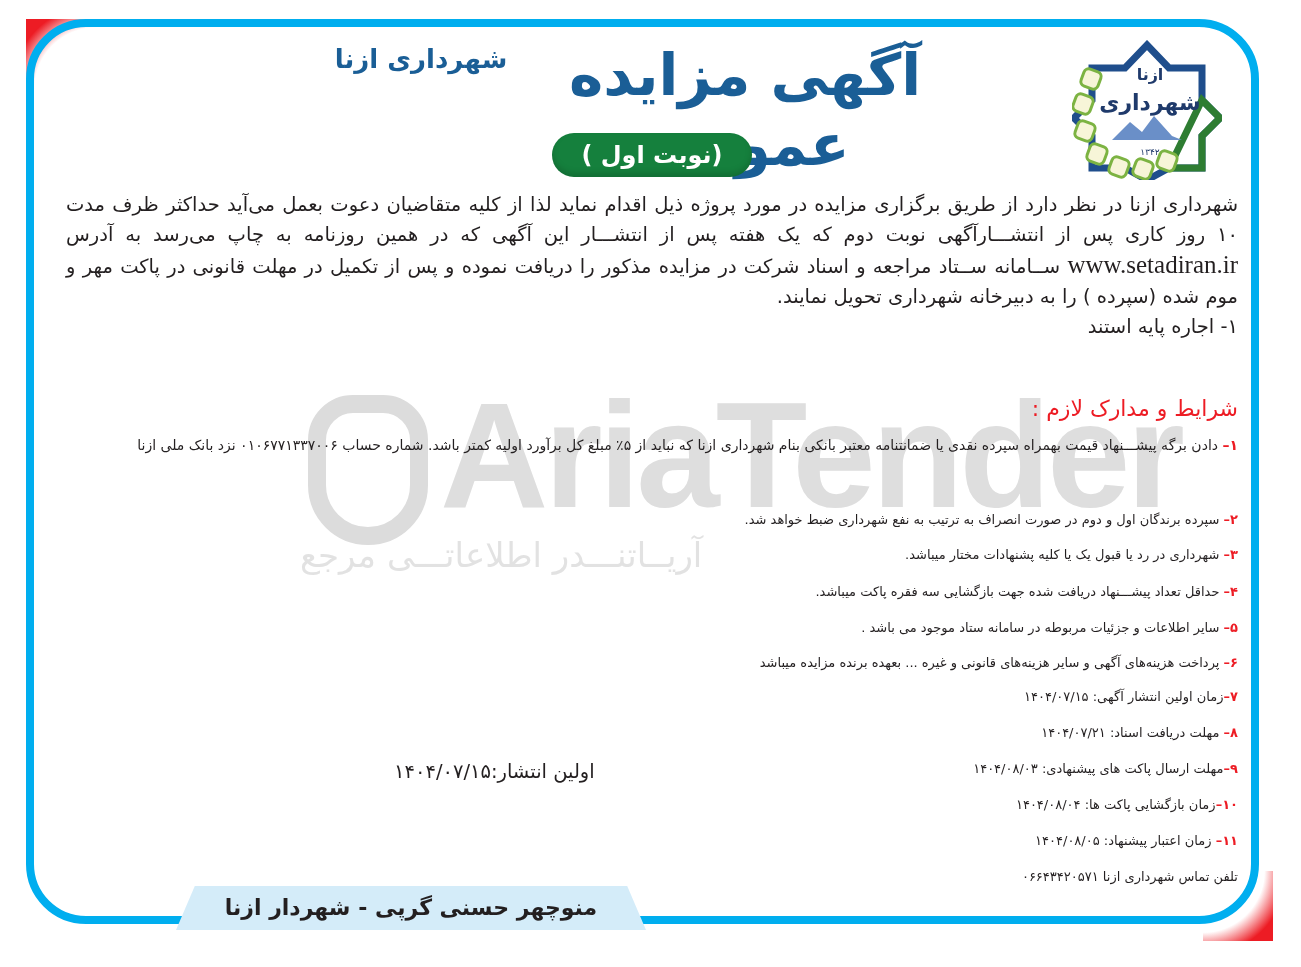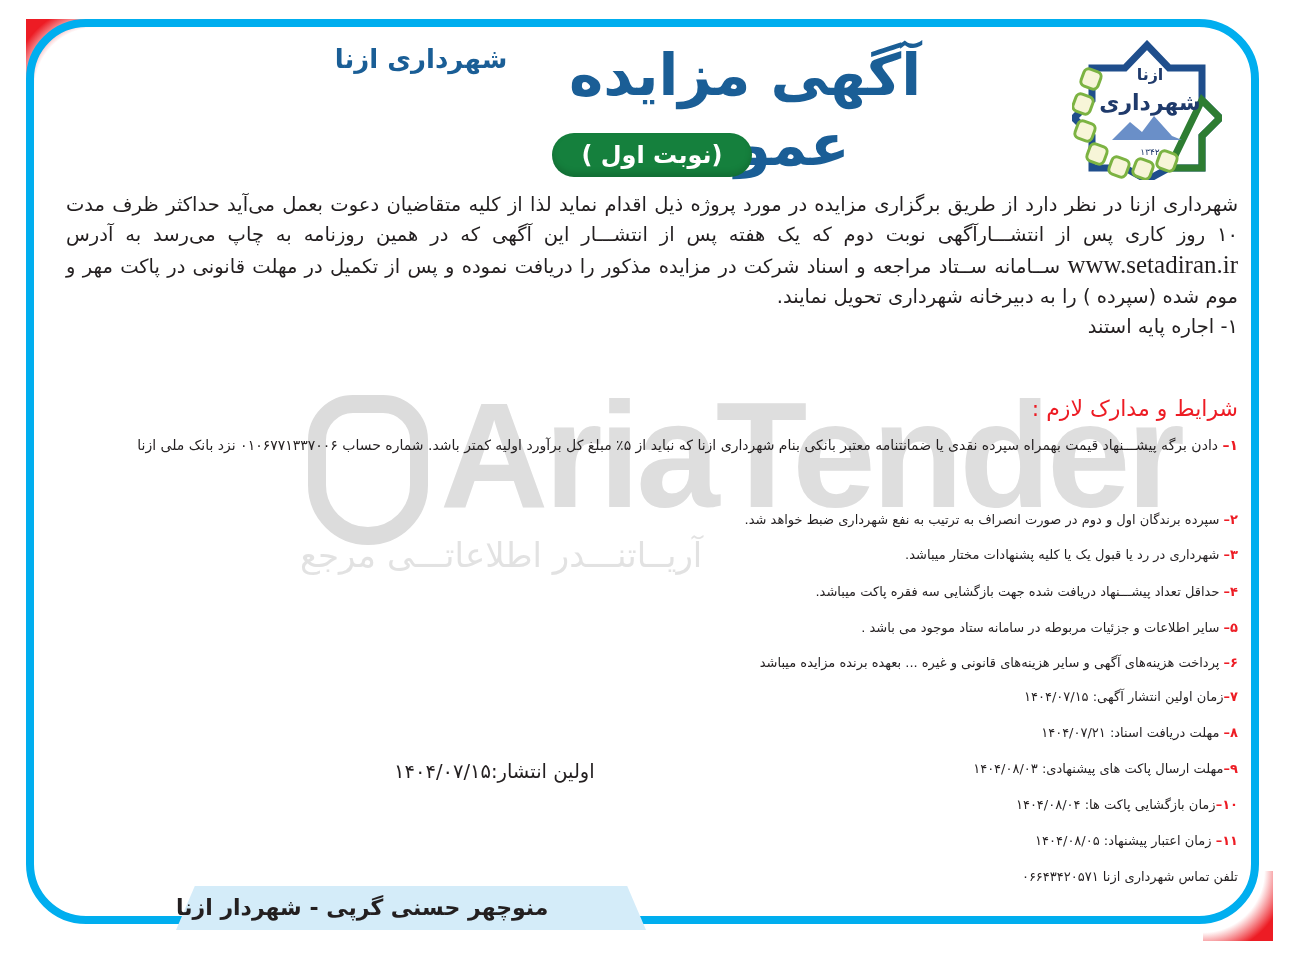--- a/index.html
+++ b/index.html
@@ -67,21 +67,21 @@
   .cond .num { color:#ed1c24; font-weight:bold; }
   .cond-wrap { position:absolute; left:66px; right:63px; direction:rtl; text-align:justify; font-size:14px; line-height:30px; }
   .cond-wrap .num { color:#ed1c24; font-weight:bold; }
   .first-pub { position:absolute; left:394px; top:760px; direction:rtl; font-size:19.5px; white-space:nowrap; }
   .signature {
     position:absolute; left:176px; top:886px; width:470px; height:44px;
     background:#d4ecf9; clip-path:polygon(4% 0, 96% 0, 100% 100%, 0 100%);
   }
   .signature-text {
     position:absolute; left:176px; top:886px; width:470px; height:33px; line-height:44px;
-    text-align:left; direction:rtl; font-weight:bold; font-size:22px; color:#231f20;
+    text-align:center; direction:rtl; font-weight:bold; font-size:22px; color:#231f20;
   }
 </style>
 </head>
 <body>
 
 <div class="corner-tl"></div>
 <div class="corner-br"></div>
 <div class="frame"></div>
 
 <div class="watermark">

